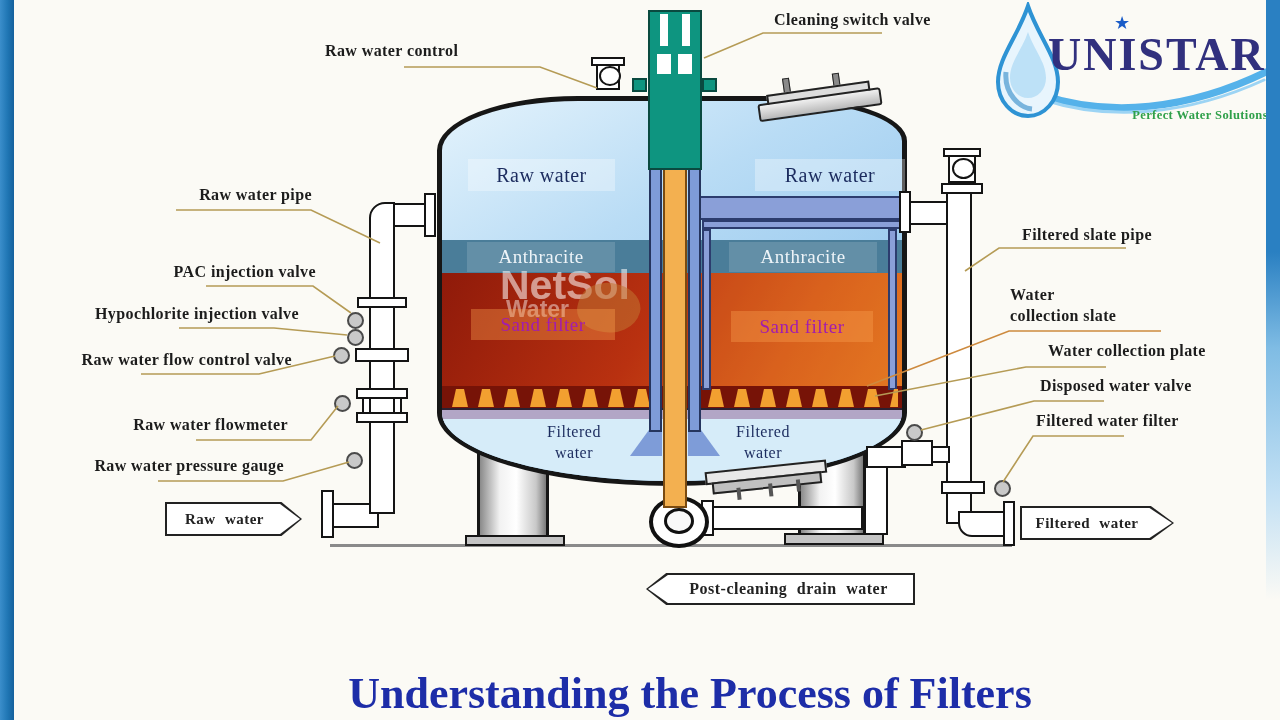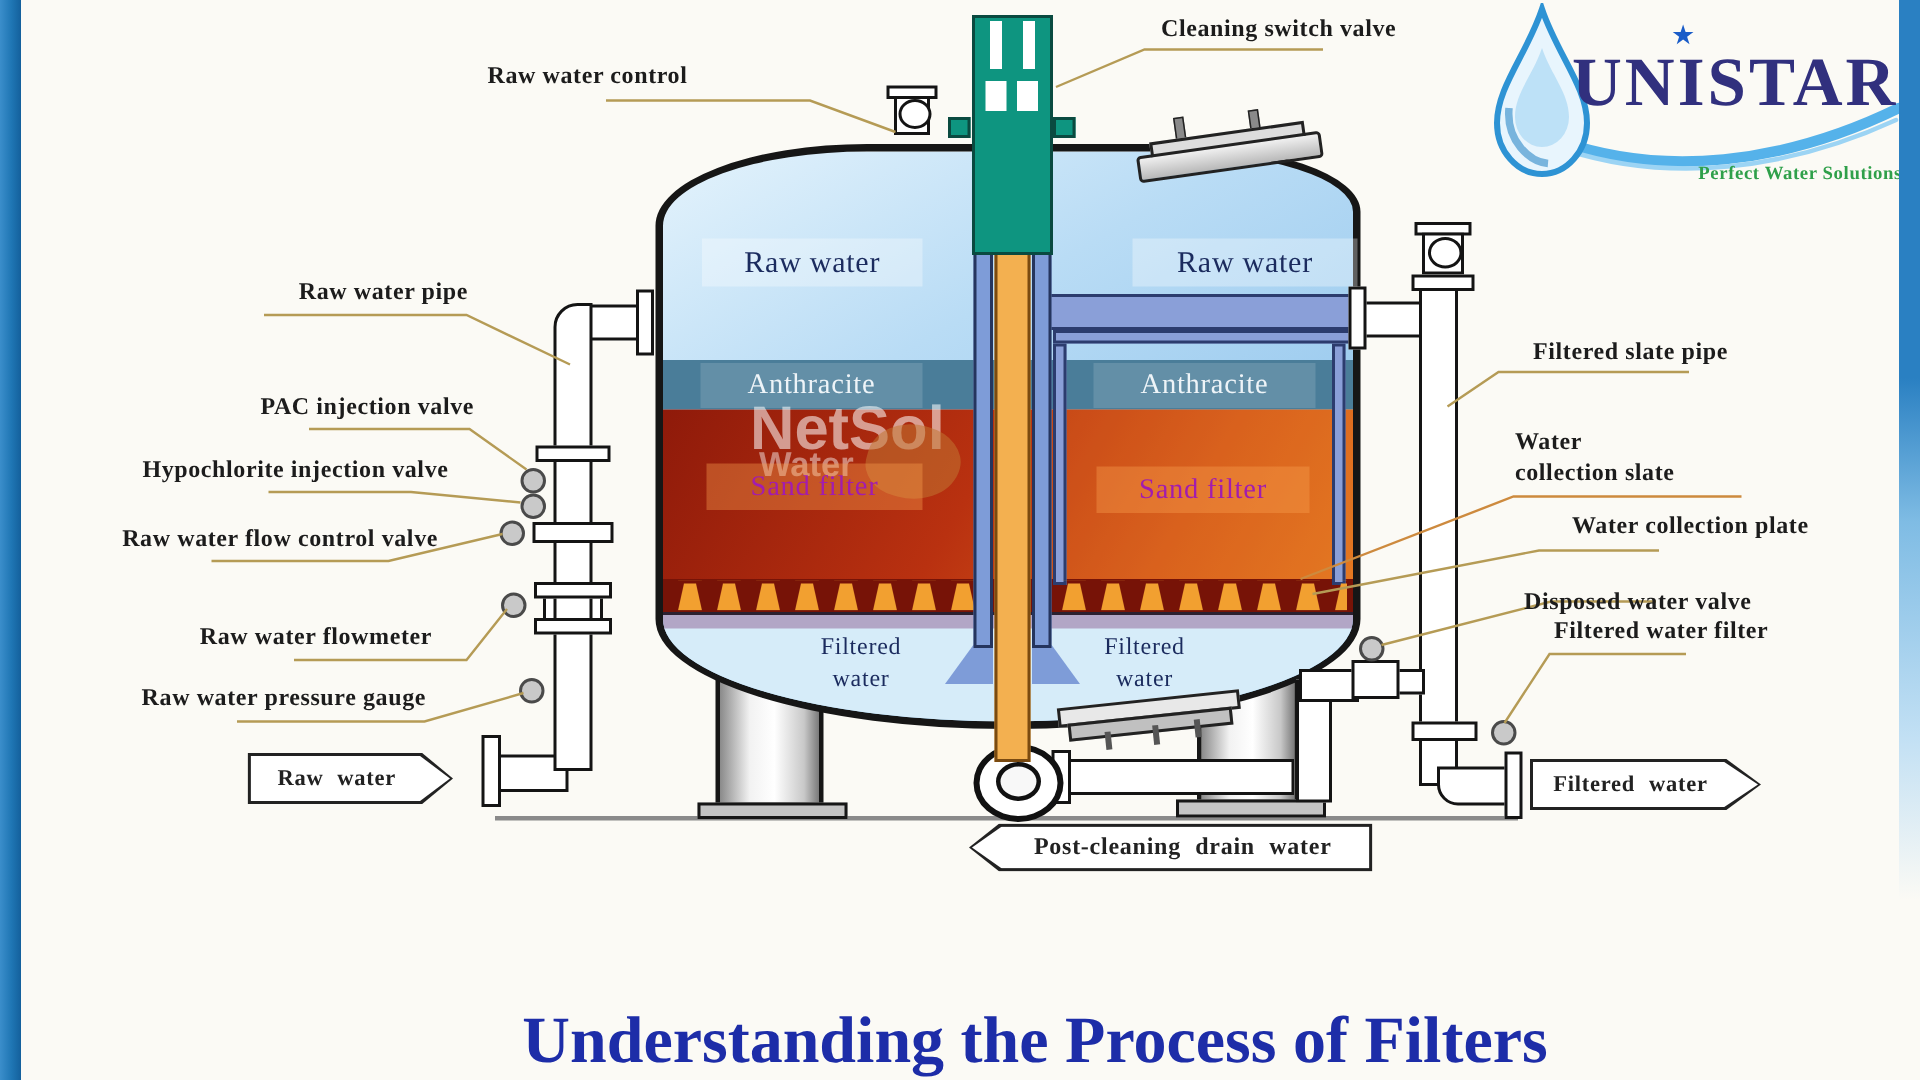--- a/index.html
+++ b/index.html
@@ -218,34 +218,34 @@
 <div class="lbl r" style="left:150px;top:186px;width:162px;">Raw water pipe</div>
 <div class="lbl r" style="left:110px;top:263px;width:206px;">PAC injection valve</div>
 <div class="lbl r" style="left:36px;top:305px;width:263px;">Hypochlorite injection valve</div>
 <div class="lbl r" style="left:20px;top:351px;width:272px;">Raw water flow control valve</div>
 <div class="lbl r" style="left:66px;top:416px;width:222px;">Raw water flowmeter</div>
 <div class="lbl r" style="left:30px;top:457px;width:254px;">Raw water pressure gauge</div>
 <div class="lbl" style="left:1022px;top:226px;">Filtered slate pipe</div>
 <div class="lbl" style="left:1010px;top:286px;">Water</div>
 <div class="lbl" style="left:1010px;top:307px;">collection slate</div>
 <div class="lbl" style="left:1048px;top:342px;">Water collection plate</div>
-<div class="lbl" style="left:1016px;top:377px;margin-top:16px;">Disposed water valve</div>
+<div class="lbl" style="left:1040px;top:377px;">Disposed water valve</div>
 <div class="lbl" style="left:1036px;top:412px;">Filtered water filter</div>
 
 <div class="atag" style="left:165px;top:502px;width:137px;height:34px;">
   <div class="shell pent-r"></div>
   <div class="fill pent-r"></div>
   <div class="txt" style="padding-right:18px;">Raw water</div>
 </div>
 <div class="atag" style="left:1020px;top:506px;width:154px;height:34px;">
   <div class="shell pent-r"></div>
   <div class="fill pent-r"></div>
   <div class="txt" style="padding-right:20px;">Filtered water</div>
 </div>
-<div class="atag" style="left:646px;top:549px;width:269px;height:32px;">
+<div class="atag" style="left:646px;top:573px;width:269px;height:32px;">
   <div class="shell pent-l"></div>
   <div class="fill pent-l"></div>
   <div class="txt" style="padding-left:16px;font-size:16px;">Post-cleaning drain water</div>
 </div>
 
 <svg class="abs" style="left:992px;top:2px;z-index:50;" width="72" height="118" viewBox="0 0 72 118">
   <path d="M36,4 C26,34 6,56 6,80 a30,34 0 0 0 60,0 C66,56 46,34 36,4 Z" fill="#e8f5fd" stroke="#2e93d4" stroke-width="4"></path>
   <path d="M36,30 C30,48 18,60 18,76 a18,20 0 0 0 36,0 C54,60 42,48 36,30 Z" fill="#b5ddf6" opacity="0.85"></path>
   <path d="M14,70 C12,92 28,106 40,107" fill="none" stroke="#1b7ec2" stroke-width="5" opacity="0.55"></path>
 </svg>

